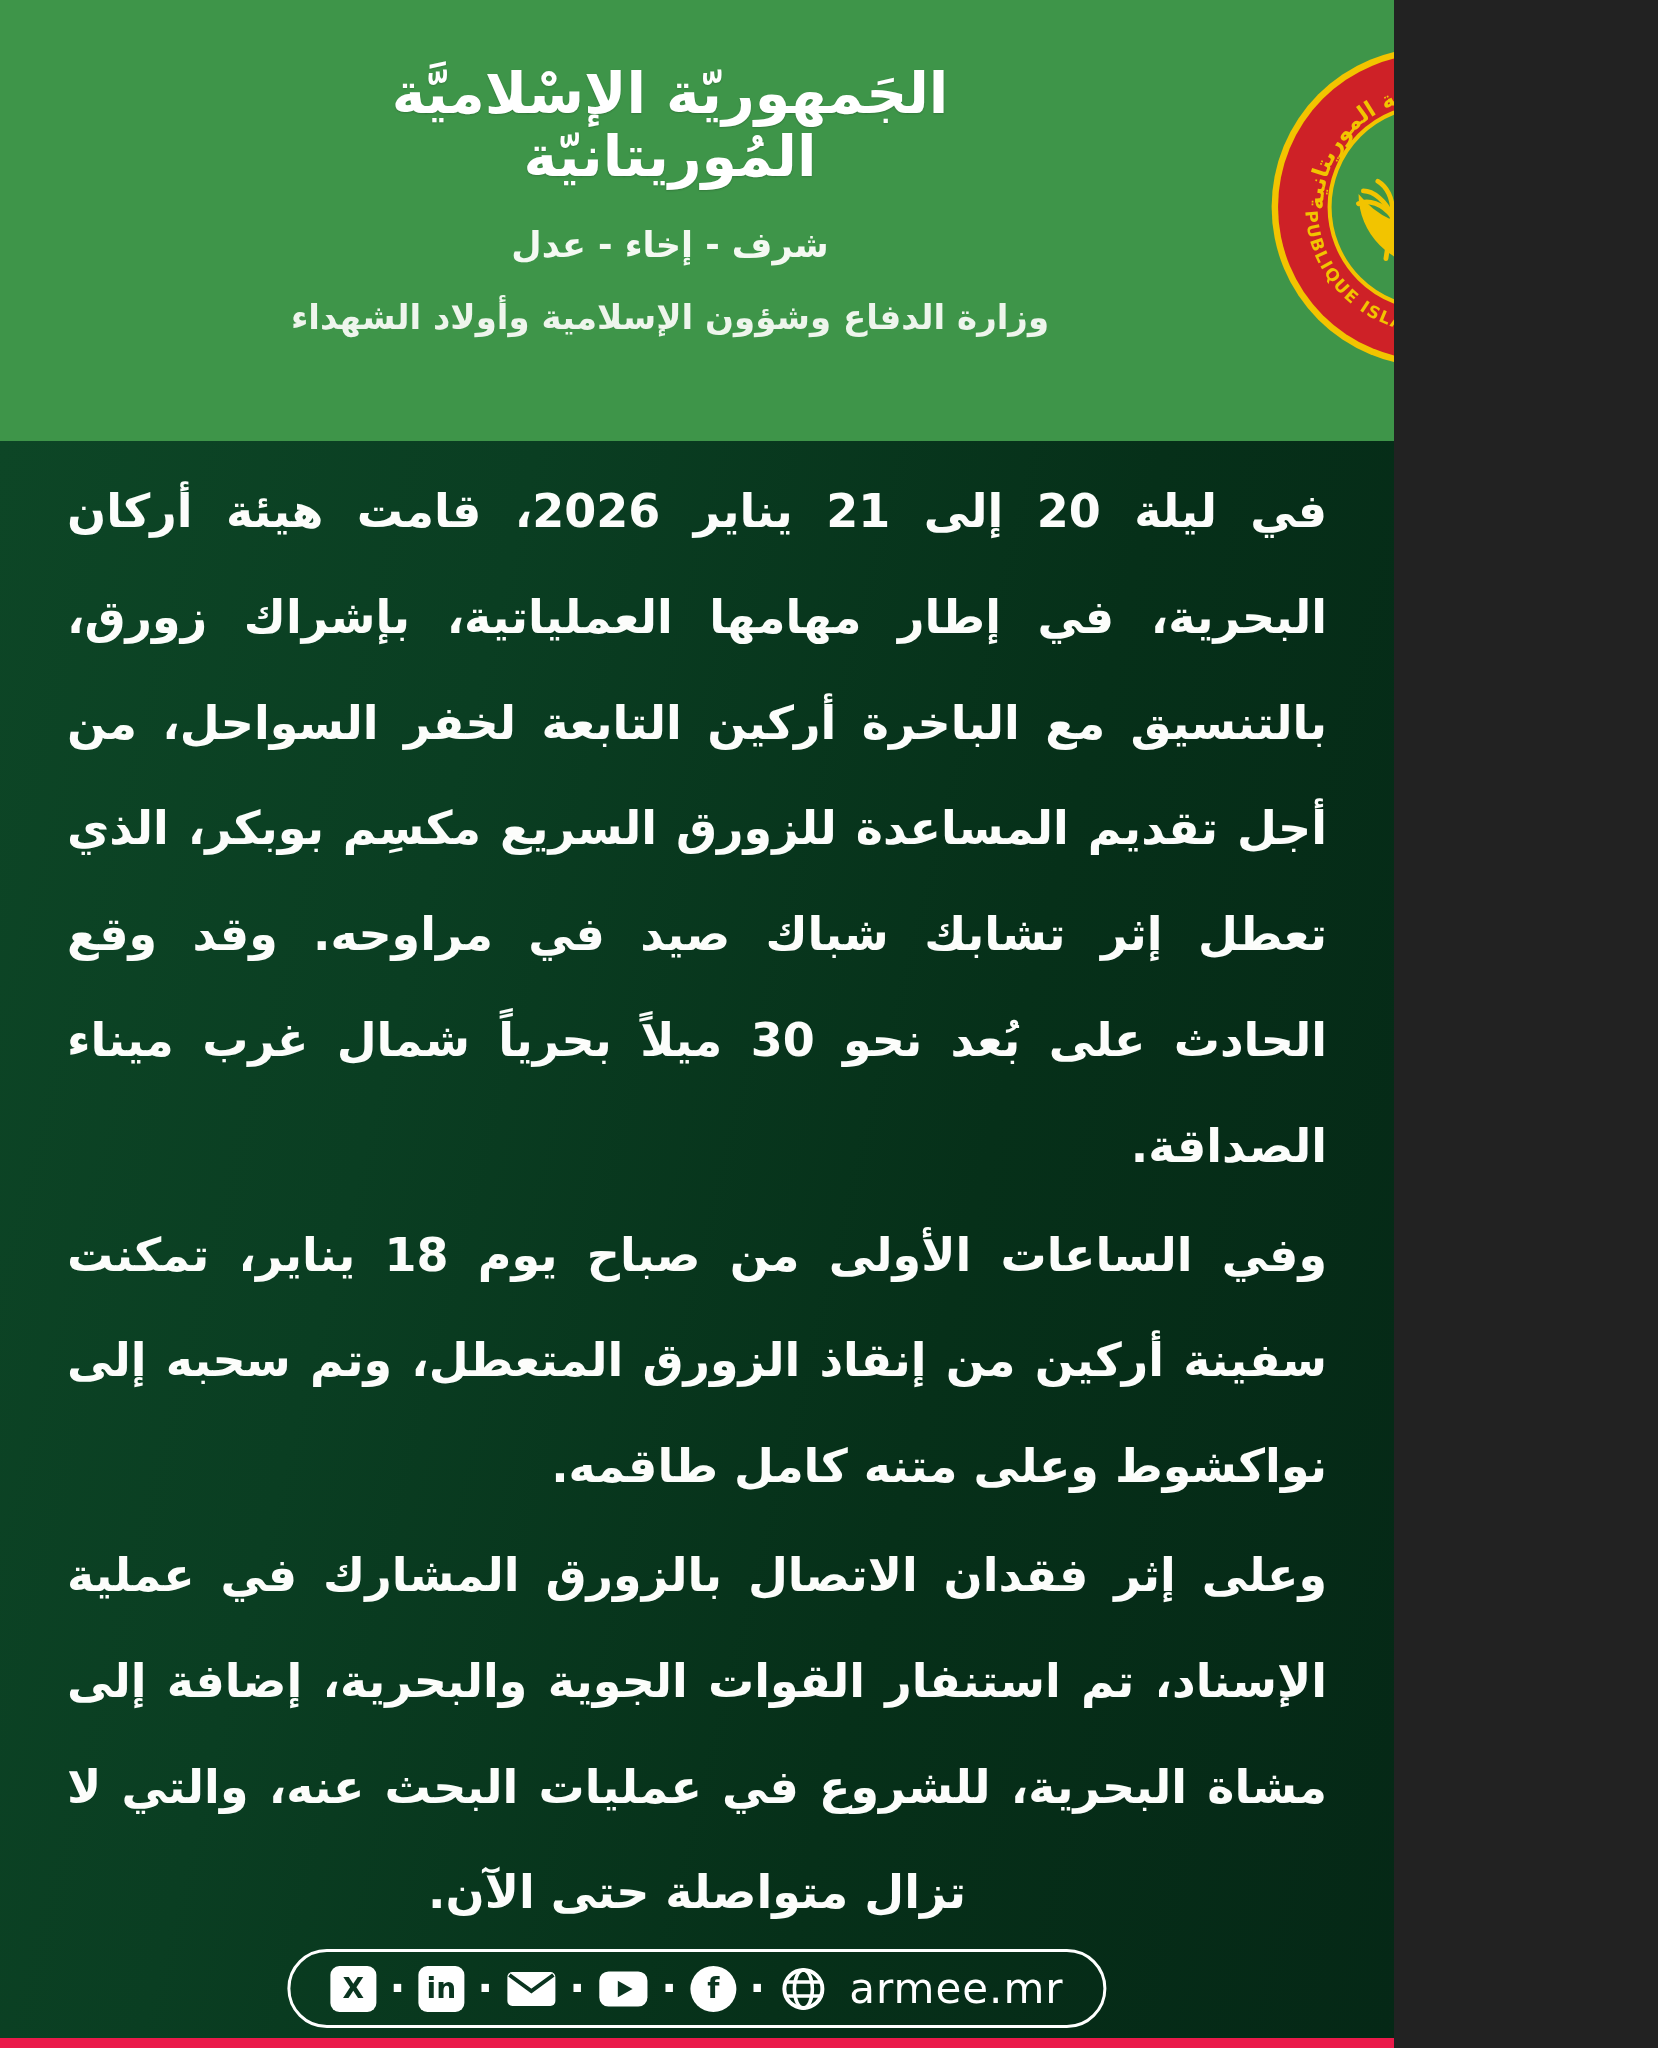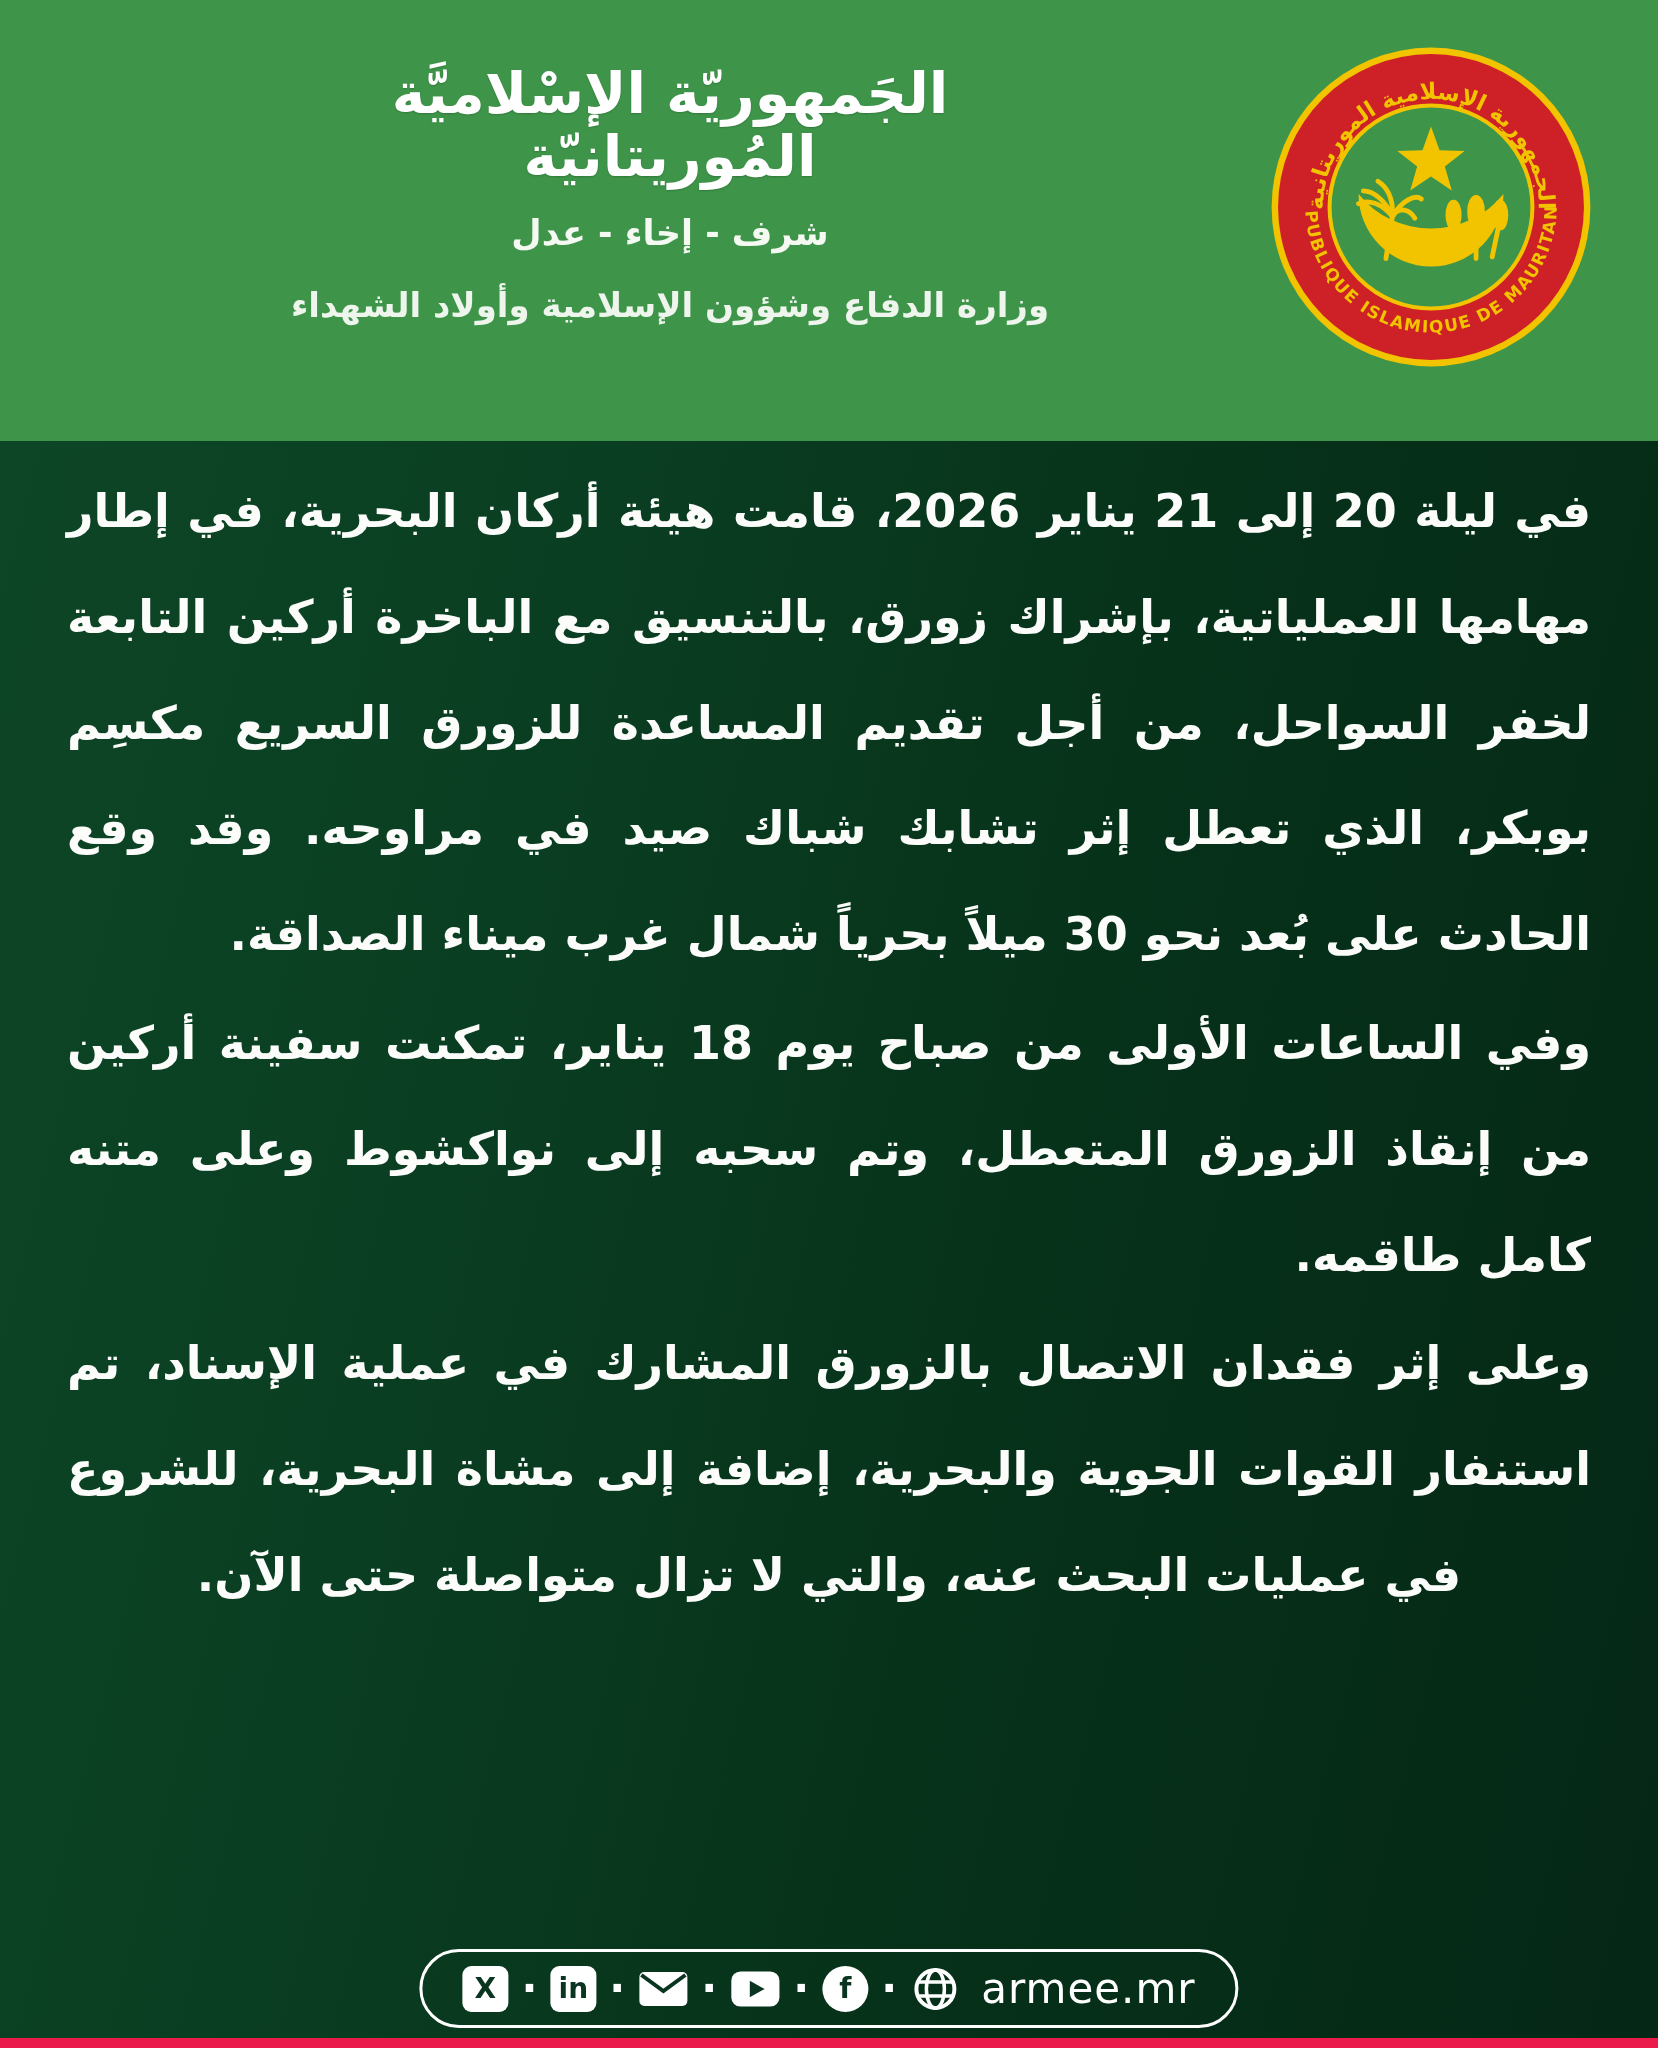--- a/index.html
+++ b/index.html
@@ -1,32 +1,32 @@
 <!DOCTYPE html>
 <html lang="ar"><head>
 <meta charset="utf-8">
 <style>
   html,body { margin:0; padding:0; background:#222; }
   .page {
-    position:relative; width:1658px; height:2048px; overflow:hidden;
+    position:relative; width:1394px; height:2048px; overflow:hidden;
     font-family:"DejaVu Sans", sans-serif;
   }
 
   
   .header {
     position:absolute; top:0; left:0; width:100%; height:441px;
     background:#3e9549;
   }
   .header-text {
     position:absolute; top:62px; left:250px; width:840px;
     text-align:center; color:#ffffff; direction:rtl;
   }
   .republic-title { font-size:57px; font-weight:bold; line-height:1.1;
     text-shadow:0 1px 2px rgba(0,0,0,.18); }
-  .motto { margin-top:26px; font-size:35px; font-weight:bold; letter-spacing:2px;
+  .motto { margin-top:38px; font-size:35px; font-weight:bold; letter-spacing:2px;
     color:#f4f9f2; }
   .ministry { margin-top:32px; font-size:34px; font-weight:bold; color:#eef5ec; }
 
   .seal { position:absolute; top:46px; left:1270px; width:322px; height:322px; }
 
   
   .statement-body {
     position:absolute; top:441px; left:0; width:100%; height:1597px;
     background:linear-gradient(104deg, #0d4626 0%, #0a3e22 30%, #063019 65%, #052816 100%);
   }

